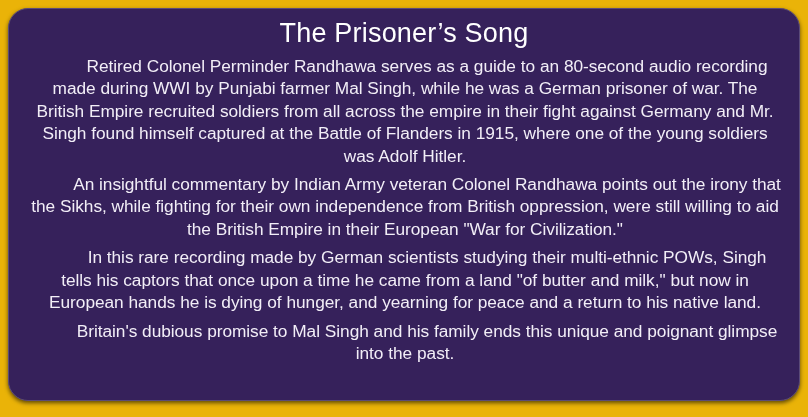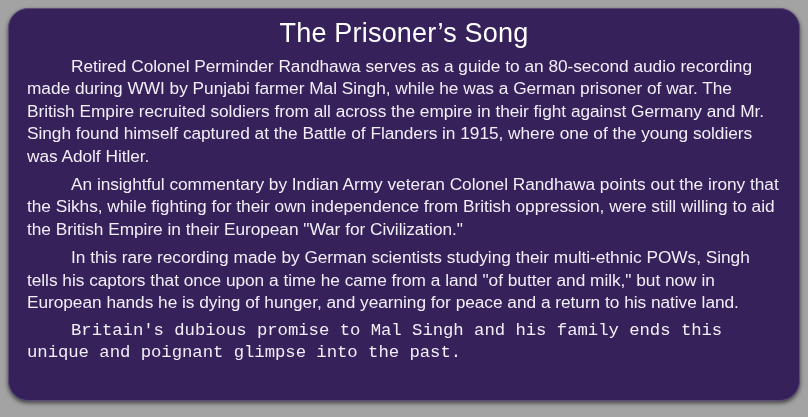--- a/index.html
+++ b/index.html
@@ -10,21 +10,21 @@
   body {
     width: 808px;
     height: 417px;
     overflow: hidden;
     font-family: "Liberation Sans", sans-serif;
   }
   #stage {
     position: relative;
     width: 808px;
     height: 417px;
-    background: #a3a3a3;
+    background: #eab308;
   }
   #card {
     position: absolute;
     left: 8px;
     top: 8px;
     width: 792px;
     height: 393px;
     box-sizing: border-box;
     background: #36215b;
     border: 1px solid #5b4b78;
@@ -46,24 +46,24 @@
     padding: 0 16px 0 18px;
   }
   .para {
     margin: 0 0 6px 0;
     color: #f2eef7;
     font-size: 17.3px;
     line-height: 22.4px;
     text-indent: 44px;
     letter-spacing: -0.05px;
     word-spacing: 0.1px;
+    text-align: center;
   }
   .para:last-child {
     margin-bottom: 12px;
-    font-family: Liberation Mono, monospace;
   }
 </style>
 </head>
 <body>
 
 <div id="stage">
   <div id="card">
     <h1 id="title">The Prisoner’s Song</h1>
     <div id="body">
       <p class="para">Retired Colonel Perminder Randhawa serves as a guide to an 80-second audio recording made during WWI by Punjabi farmer Mal Singh, while he was a German prisoner of war. The British Empire recruited soldiers from all across the empire in their fight against Germany and Mr. Singh found himself captured at the Battle of Flanders in 1915, where one of the young soldiers was Adolf Hitler.</p>

